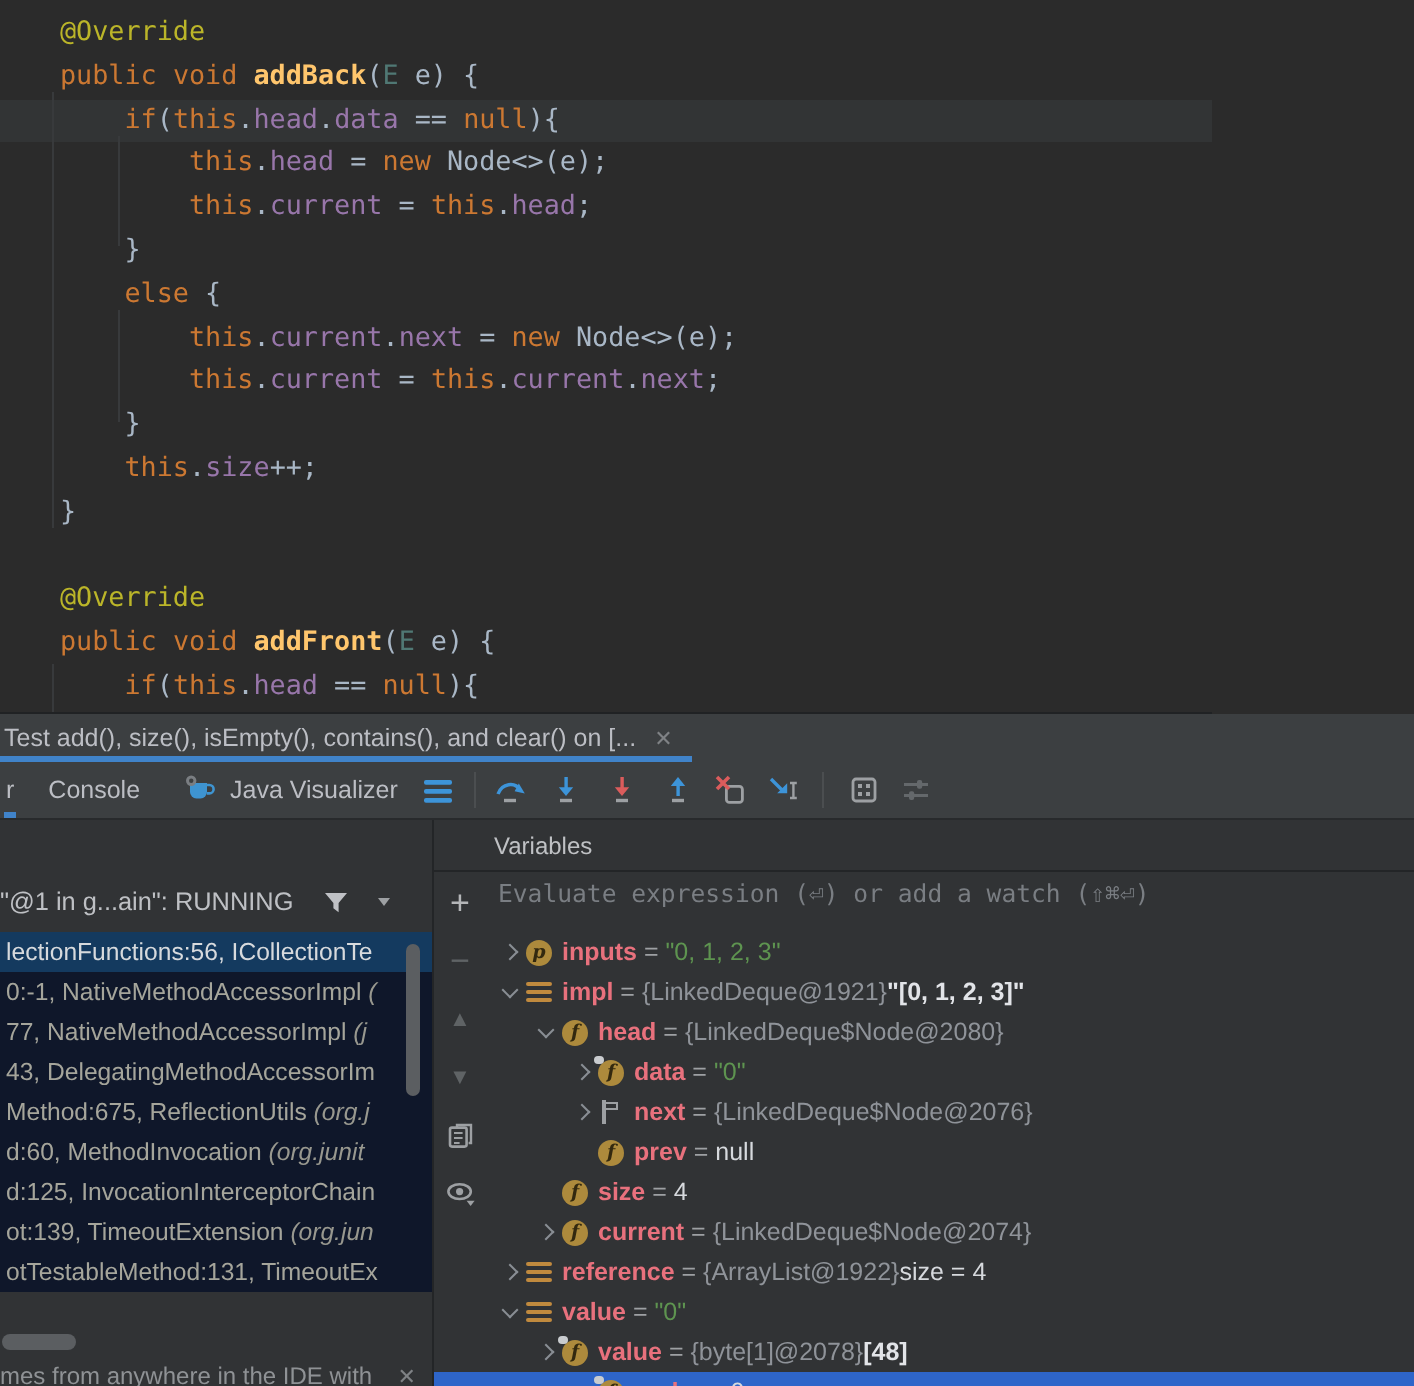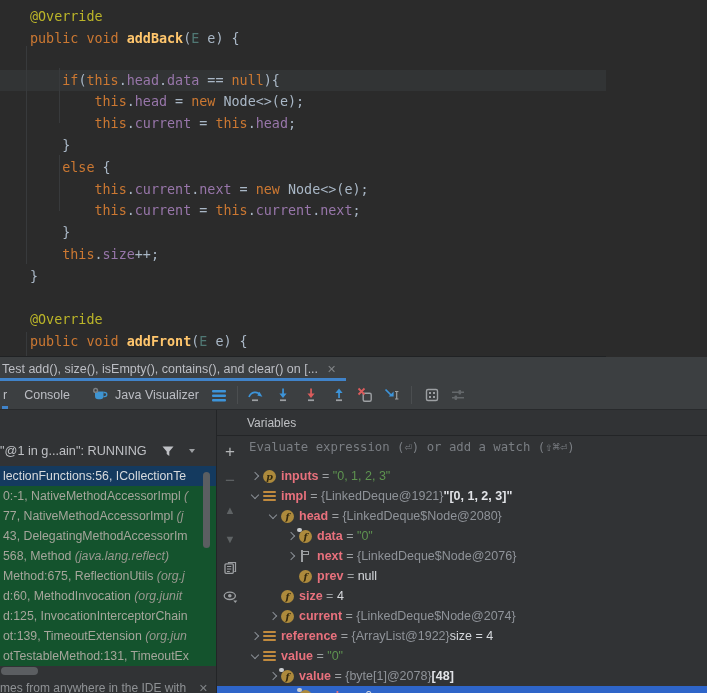--- a/index.html
+++ b/index.html
@@ -5,21 +5,21 @@
   html,body{margin:0;padding:0;width:707px;height:693px;overflow:hidden;background:#2B2B2B;
     font-family:"Liberation Sans","DejaVu Sans",sans-serif;}
   #screen{position:relative;width:707px;height:693px;}
 
   
   #editor{position:absolute;left:0;top:0;width:606px;height:356px;background:#2B2B2B;
     border-bottom:1px solid #202224;overflow:hidden;}
   #code-lines{position:absolute;left:0;top:6px;width:100%;}
   .code-line{height:21.8px;line-height:21.8px;white-space:pre;padding-left:30px;
     font-family:"DejaVu Sans Mono","Liberation Mono",monospace;font-size:13.4px;}
-  .code-line.hl{background:#323435;margin-top:20px;}
+  .code-line.hl{background:#323435;}
   .c-a{color:#BBB529}.c-k{color:#CC7832}.c-m{color:#FFC66D;font-weight:700}
   .c-t{color:#507874}.c-f{color:#9876AA}.c-p{color:#A9B7C6}
   .guide{position:absolute;width:1px;background:#383A3C;}
   #g-margin{position:absolute;left:629px;top:0;width:1px;height:356px;background:#46484A;}
 
   
   #tab-row{position:absolute;left:0;top:357px;width:707px;height:24px;background:#3C3F41;}
   .tw-tab{position:relative;display:inline-flex;align-items:center;height:100%;padding:0 10px 0 2px;}
   .tw-tab .ttl{font-size:12.5px;color:#BCBEC4;white-space:nowrap;}
   .tw-tab .close{font-size:11px;color:#7F8285;margin-left:9px;}
@@ -35,21 +35,21 @@
 
   
   #content{position:absolute;left:0;top:410px;width:707px;height:283px;background:#313335;overflow:hidden;}
 
   
   #frames-panel{position:absolute;left:0;top:0;width:216px;height:283px;border-right:1px solid #232527;overflow:hidden;}
   #thread-row{position:absolute;left:0;top:30px;width:216px;height:22px;display:flex;align-items:center;}
   #thread-text{font-size:12.7px;color:#BEC0C4;white-space:nowrap;overflow:hidden;flex:0 1 auto;}
   #frames-list{position:absolute;left:0;top:56px;width:256px;border-radius:24px;}
   .frame-row{height:20px;line-height:20px;padding-left:3px;font-size:12.3px;color:#A5A59B;
-    background:#14532d;white-space:nowrap;overflow:hidden;}
+    background:#0f172a;white-space:nowrap;overflow:hidden;}
   .frame-row i{font-style:italic;color:#98988F;}
   .frame-row.sel{background:#143A5F;color:#D7DADD;}
   #v-thumb{position:absolute;left:203px;top:62px;width:7px;height:76px;border-radius:4px;background:#5B5E61;}
   #h-thumb{position:absolute;left:1px;top:257px;width:37px;height:8px;border-radius:4px;background:#5B5E61;}
   #tip-row{position:absolute;left:0;top:271px;width:208px;display:flex;align-items:center;justify-content:space-between;}
   #tip-row .tiptext{font-size:12px;color:#8F9295;white-space:nowrap;overflow:hidden;}
   #tip-row .close{font-size:11px;color:#7F8285;}
 
   
   #vars-panel{position:absolute;left:217px;top:0;width:490px;height:283px;}
@@ -201,21 +201,20 @@
         <svg width="14" height="13" viewBox="0 0 14 13" style="margin-left:14px;flex:0 0 auto;">
           <path d="M1.5 1.5 h11 l-4.2 5 v4.6 l-2.6 -2 v-2.6 z" fill="#BFC1C5"></path>
         </svg>
         <span class="small-caret" style="margin-left:14px;"></span>
       </div>
       <div id="frames-list">
           <div class="frame-row sel"><span>lectionFunctions:56, ICollectionTe</span></div>
           <div class="frame-row"><span>0:-1, NativeMethodAccessorImpl </span><i>(</i></div>
           <div class="frame-row"><span>77, NativeMethodAccessorImpl </span><i>(j</i></div>
           <div class="frame-row"><span>43, DelegatingMethodAccessorIm</span></div>
-          <div class="frame-row"><span>568, Method </span><i>(java.lang.reflect)</i></div>
           <div class="frame-row"><span>Method:675, ReflectionUtils </span><i>(org.j</i></div>
           <div class="frame-row"><span>d:60, MethodInvocation </span><i>(org.junit</i></div>
           <div class="frame-row"><span>d:125, InvocationInterceptorChain</span></div>
           <div class="frame-row"><span>ot:139, TimeoutExtension </span><i>(org.jun</i></div>
           <div class="frame-row"><span>otTestableMethod:131, TimeoutEx</span></div>
         </div>
       <div id="v-thumb"></div>
       <div id="h-thumb"></div>
       <div id="tip-row">
         <span class="tiptext">mes from anywhere in the IDE with</span>

